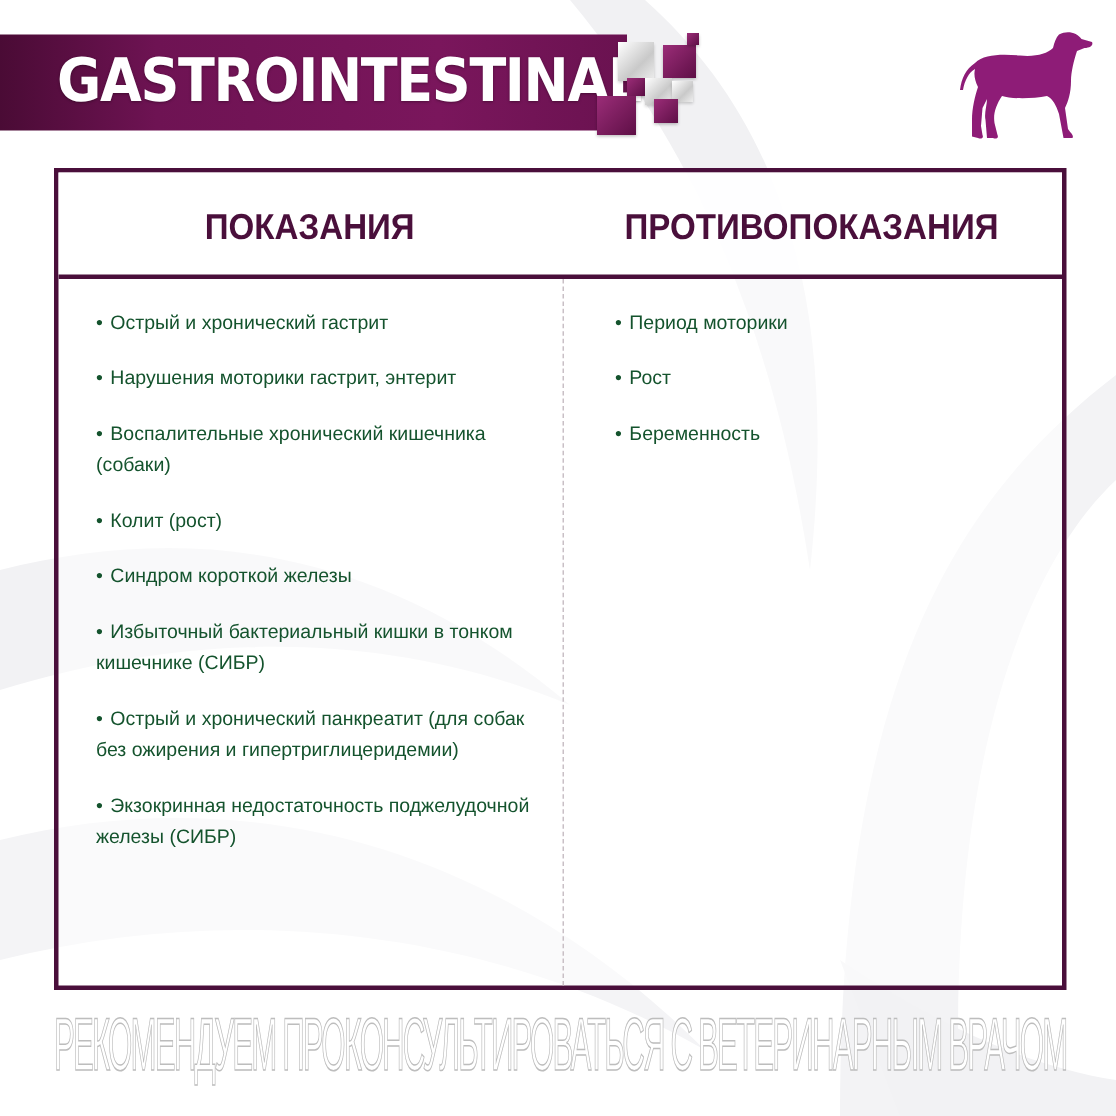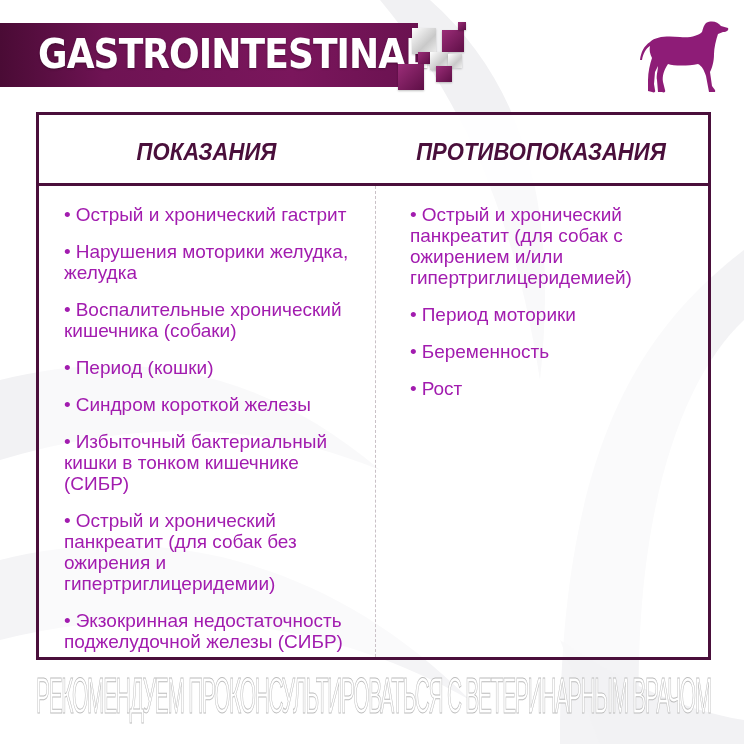--- a/index.html
+++ b/index.html
@@ -25,38 +25,38 @@
   .sq { position: absolute; }
   .sq-purple { background: linear-gradient(135deg, #9b2d78, #5e0f46); box-shadow: 0 1px 2px rgba(0,0,0,0.25); }
   .sq-silver { background: linear-gradient(135deg, #ffffff, #c9c9c9 60%, #efefef); box-shadow: 0 1px 2px rgba(0,0,0,0.2); }
   .dog { position: absolute; left: 628px; top: 20px; width: 110px; height: 75px; z-index: 3; }
   .table-box {
     position: absolute; left: 36px; top: 112px; width: 669px; height: 542px;
     border: 3px solid #4a0f3b; background: rgba(255,255,255,0.55); z-index: 2;
   }
   .table-header {
     position: absolute; left: 0; top: 0; width: 100%; height: 68px;
-    border-bottom: 3px solid #4a0f3b; background: rgba(255,255,255,0.85); font-style: italic;
+    border-bottom: 3px solid #4a0f3b; background: rgba(255,255,255,0.85);
   }
   .col-title {
     position: absolute; top: 0; height: 68px; line-height: 74px;
     font-family: "Liberation Sans", sans-serif; font-weight: bold; font-size: 24px;
     color: #4a0f3b; text-align: center; transform: scaleX(0.92);
   }
   .col-title.left { left: 0; width: 335px; }
   .col-title.right { left: 335px; width: 334px; }
   .divider {
     position: absolute; left: 336px; top: 71px; width: 0; height: 471px;
     border-left: 1px dashed #c9c0c6;
   }
   .list { position: absolute; margin: 0; padding: 0; list-style: none; }
   .list.left { left: 25px; top: 89px; width: 300px; }
   .list.right { left: 371px; top: 89px; width: 290px; }
   .list li {
-    font-size: 19px; line-height: 21px; color: #a21caf; margin-bottom: 16px;
+    font-size: 13px; line-height: 21px; color: #14532d; margin-bottom: 16px;
   }
   .list li .bullet { margin-right: 5px; }
   .footer {
     position: absolute; left: 36px; top: 666px; width: 675px; text-align: center; z-index: 2;
     font-family: "Liberation Sans", sans-serif; font-size: 50px; line-height: 60px;
     color: #ffffff; -webkit-text-stroke: 1px #bdbdbd; letter-spacing: -3px;
     transform: scaleX(0.58); transform-origin: left top; white-space: nowrap;
   }
 </style>
 </head>
@@ -90,30 +90,29 @@
 
 <div class="table-box">
   <div class="table-header">
     <div class="col-title left">ПОКАЗАНИЯ</div>
     <div class="col-title right">ПРОТИВОПОКАЗАНИЯ</div>
   </div>
   <div class="divider"></div>
 
   <ul class="list left">
     <li><span class="bullet">•</span><span>Острый и хронический гастрит</span></li>
-    <li><span class="bullet">•</span><span>Нарушения моторики желудка, желудка</span></li>
+    <li><span class="bullet">•</span><span>Нарушения моторики гастрит, энтерит</span></li>
     <li><span class="bullet">•</span><span>Воспалительные хронический кишечника (собаки)</span></li>
-    <li><span class="bullet">•</span><span>Период (кошки)</span></li>
+    <li><span class="bullet">•</span><span>Колит (рост)</span></li>
     <li><span class="bullet">•</span><span>Синдром короткой железы</span></li>
     <li><span class="bullet">•</span><span>Избыточный бактериальный кишки в тонком кишечнике (СИБР)</span></li>
     <li><span class="bullet">•</span><span>Острый и хронический панкреатит (для собак без ожирения и гипертриглицеридемии)</span></li>
     <li><span class="bullet">•</span><span>Экзокринная недостаточность поджелудочной железы (СИБР)</span></li>
   </ul>
 
   <ul class="list right">
-    <li><span class="bullet">•</span><span>Острый и хронический панкреатит (для собак с ожирением и/или гипертриглицеридемией)</span></li>
     <li><span class="bullet">•</span><span>Период моторики</span></li>
+    <li><span class="bullet">•</span><span>Рост</span></li>
     <li><span class="bullet">•</span><span>Беременность</span></li>
-    <li><span class="bullet">•</span><span>Рост</span></li>
   </ul>
 </div>
 
 <div class="footer" style="transform: scaleX(0.417557); width: auto; transform-origin: left top;">РЕКОМЕНДУЕМ ПРОКОНСУЛЬТИРОВАТЬСЯ С ВЕТЕРИНАРНЫМ ВРАЧОМ</div>
 
 </body></html>

